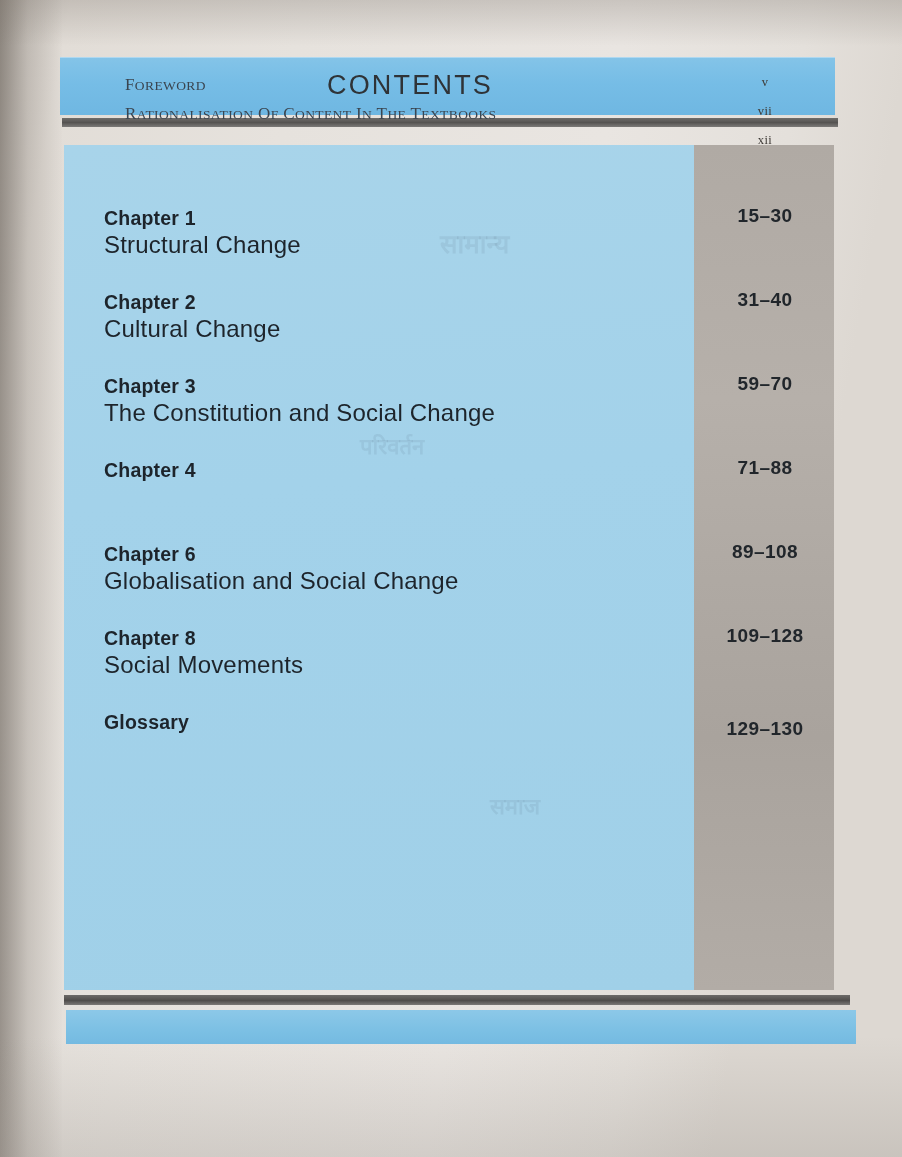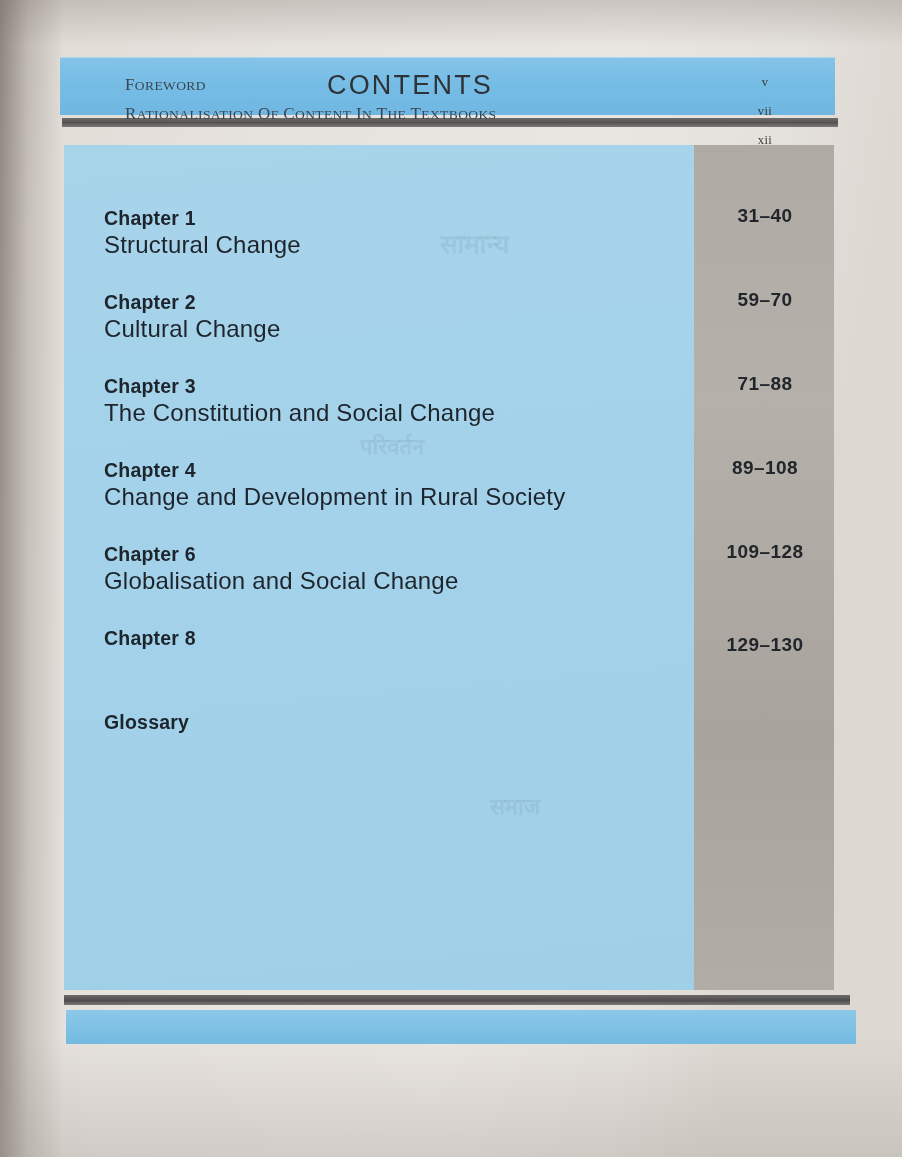--- a/index.html
+++ b/index.html
@@ -246,35 +246,36 @@
       <div class="chapter-entry">
         <div class="ch-label">Chapter 2</div>
         <div class="ch-title">Cultural Change</div>
       </div>
       <div class="chapter-entry">
         <div class="ch-label">Chapter 3</div>
         <div class="ch-title">The Constitution and Social Change</div>
       </div>
       <div class="chapter-entry">
         <div class="ch-label">Chapter 4</div>
-        <div class="ch-title">Change and Development in Rural Society</div>
       </div>
       <div class="chapter-entry">
         <div class="ch-label">Chapter 6</div>
         <div class="ch-title">Globalisation and Social Change</div>
       </div>
       <div class="chapter-entry">
         <div class="ch-label">Chapter 8</div>
+        <div class="ch-title">Social Movements</div>
       </div>
       <div class="chapter-entry glossary">
         <div class="ch-label">Glossary</div>
       </div>
     </div>
 
     <div class="chapter-nums">
+      <div class="ch-num">15–30</div>
       <div class="ch-num">31–40</div>
       <div class="ch-num">59–70</div>
       <div class="ch-num">71–88</div>
       <div class="ch-num">89–108</div>
       <div class="ch-num">109–128</div>
       <div class="ch-num glossary">129–130</div>
     </div>
 
     <div class="bottom-rule-1"></div>
     <div class="bottom-band"></div>

